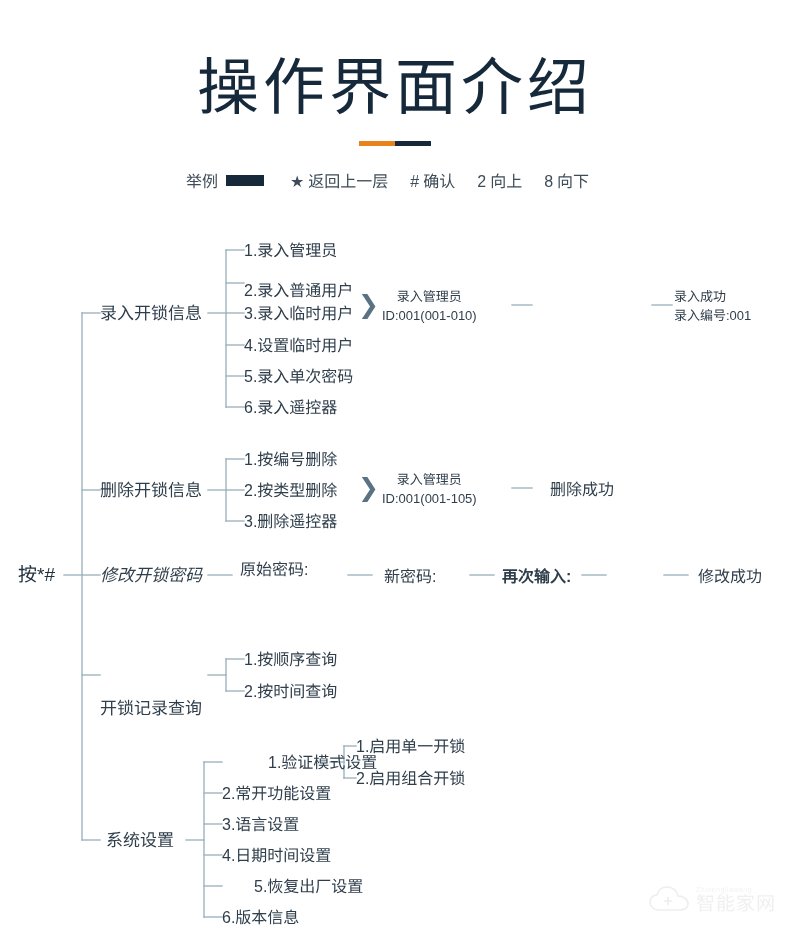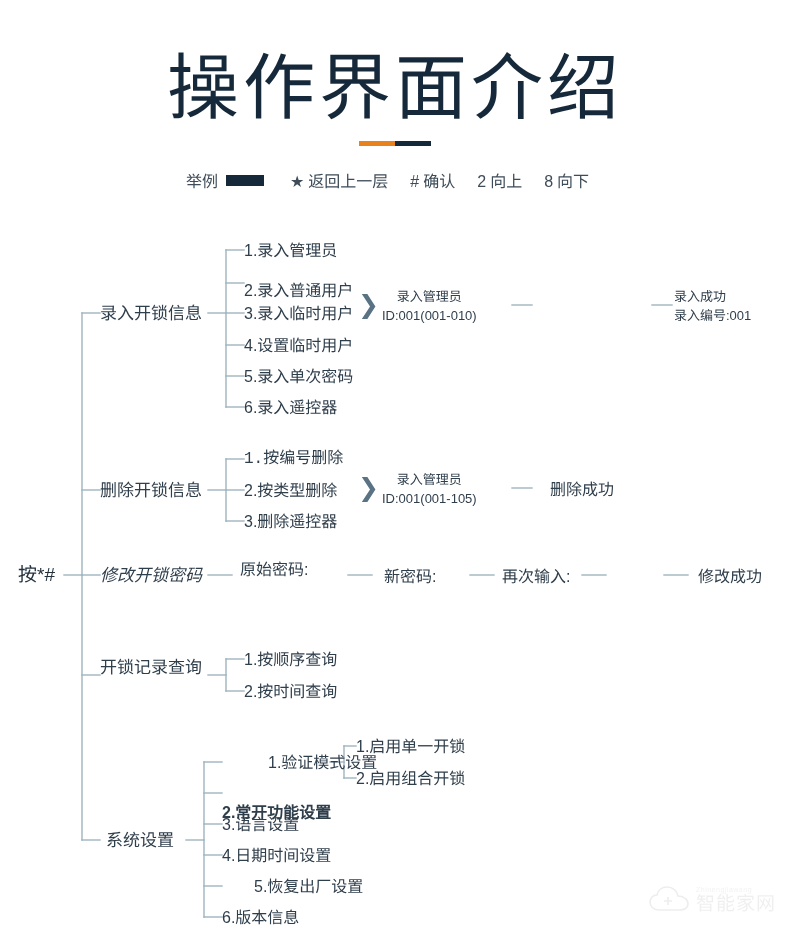--- a/index.html
+++ b/index.html
@@ -11,21 +11,21 @@
     color:#2b3a47;
     position:relative;
     overflow:hidden;
   }
   #stage{position:relative;width:790px;height:940px;}
 
   
   .title{
     position:absolute;left:0;top:52px;width:790px;
     text-align:center;
-    font-size:72px;
+    font-size:62px;
     line-height:72px;
     letter-spacing:4px;
     color:#16293b;
     font-weight:400;
     white-space:nowrap;
   }
   .divider{
     position:absolute;left:50%;top:141px;
     transform:translateX(-50%);
     width:72px;height:5px;
@@ -205,49 +205,49 @@
   </div>
 
 
   <div class="node detail" style="left:674px;top:287px;">
     <span class="d1">录入成功</span>
     <span class="d2">录入编号:001</span>
   </div>
 
   <div class="node lv1" style="left:100px;top:480px;">删除开锁信息</div>
 
-  <div class="node lv2" style="left:244px;top:449px;font-family:Liberation Mono, monospace;">1.按编号删除</div>
+  <div class="node lv2" style="left:244px;top:449px;">1.按编号删除</div>
   <div class="node lv2" style="left:244px;top:480px;">2.按类型删除</div>
   <div class="node lv2" style="left:244px;top:511px;">3.删除遥控器</div>
 
   <div class="chev" style="left:358px;top:475px;">❯</div>
 
   <div class="node detail centered" style="left:382px;top:470px;">
     <span class="d1">录入管理员</span>
     <span class="d2">ID:001(001-105)</span>
   </div>
 
   <div class="node lv2" style="left:550px;top:479px;">删除成功</div>
 
   <div class="node lv1" style="left:100px;top:565px;font-style:italic;">修改开锁密码</div>
 
   <div class="node lv2" style="left:240px;top:559px;">原始密码:</div>
   <div class="node lv2" style="left:384px;top:566px;">新密码:</div>
-  <div class="node lv2" style="left:502px;top:566px;">再次输入:</div>
+  <div class="node lv2" style="left:502px;top:566px;font-weight:bold;">再次输入:</div>
   <div class="node lv2" style="left:698px;top:566px;">修改成功</div>
 
-  <div class="node lv1" style="left:100px;top:657px;">开锁记录查询</div>
+  <div class="node lv1" style="left:100px;top:698px;">开锁记录查询</div>
 
   <div class="node lv2" style="left:244px;top:649px;">1.按顺序查询</div>
   <div class="node lv2" style="left:244px;top:681px;">2.按时间查询</div>
 
   <div class="node lv1" style="left:106px;top:830px;">系统设置</div>
 
   <div class="node lv2" style="left:222px;top:752px;margin-left:46px;">1.验证模式设置</div>
-  <div class="node lv2" style="left:222px;top:802px;font-weight:bold;">2.常开功能设置</div>
+  <div class="node lv2" style="left:222px;top:783px;">2.常开功能设置</div>
   <div class="node lv2" style="left:222px;top:814px;">3.语言设置</div>
   <div class="node lv2" style="left:222px;top:845px;">4.日期时间设置</div>
   <div class="node lv2" style="left:222px;top:876px;margin-left:32px;">5.恢复出厂设置</div>
   <div class="node lv2" style="left:222px;top:907px;">6.版本信息</div>
 
   <div class="node lv2" style="left:356px;top:736px;">1.启用单一开锁</div>
   <div class="node lv2" style="left:356px;top:768px;">2.启用组合开锁</div>
 
   <div class="watermark">
     <span class="wm-cloud">

